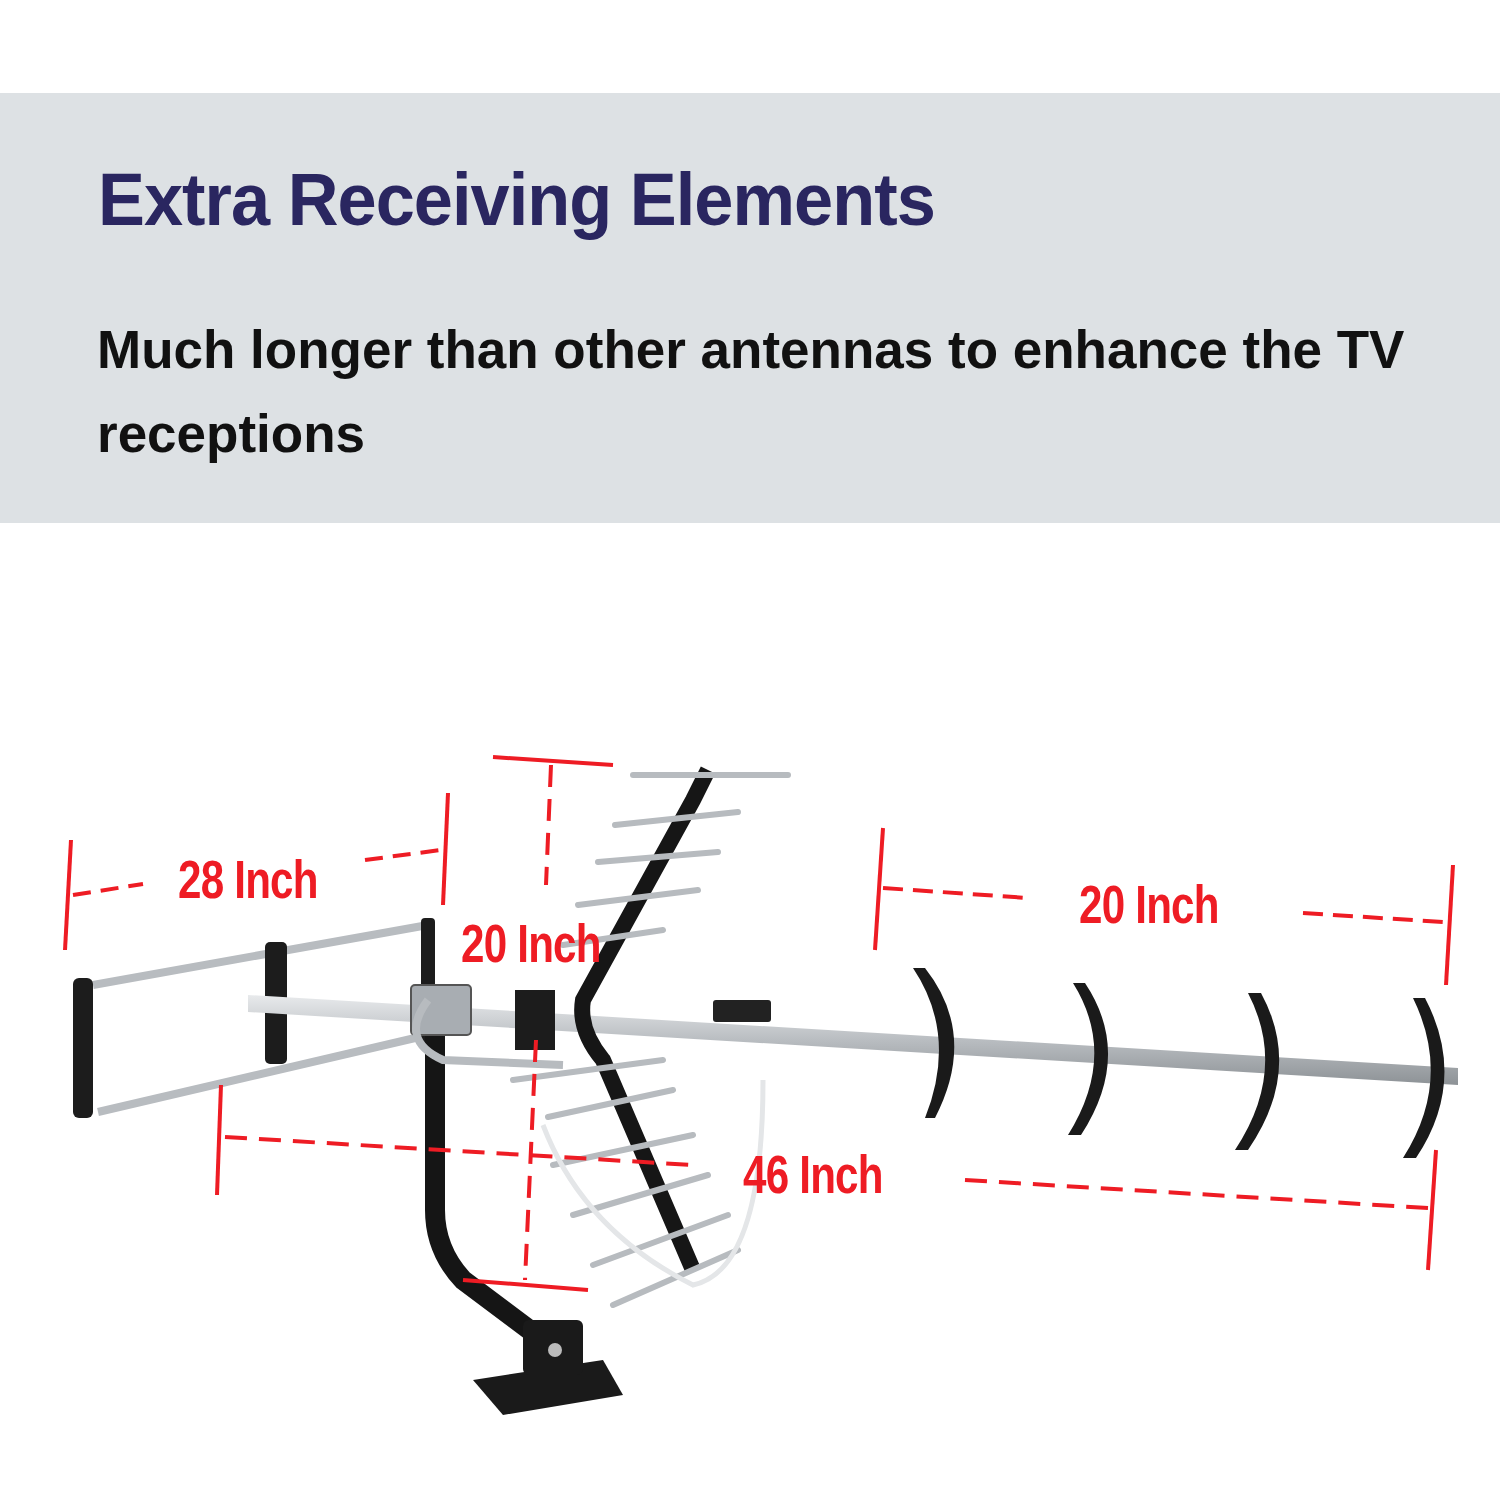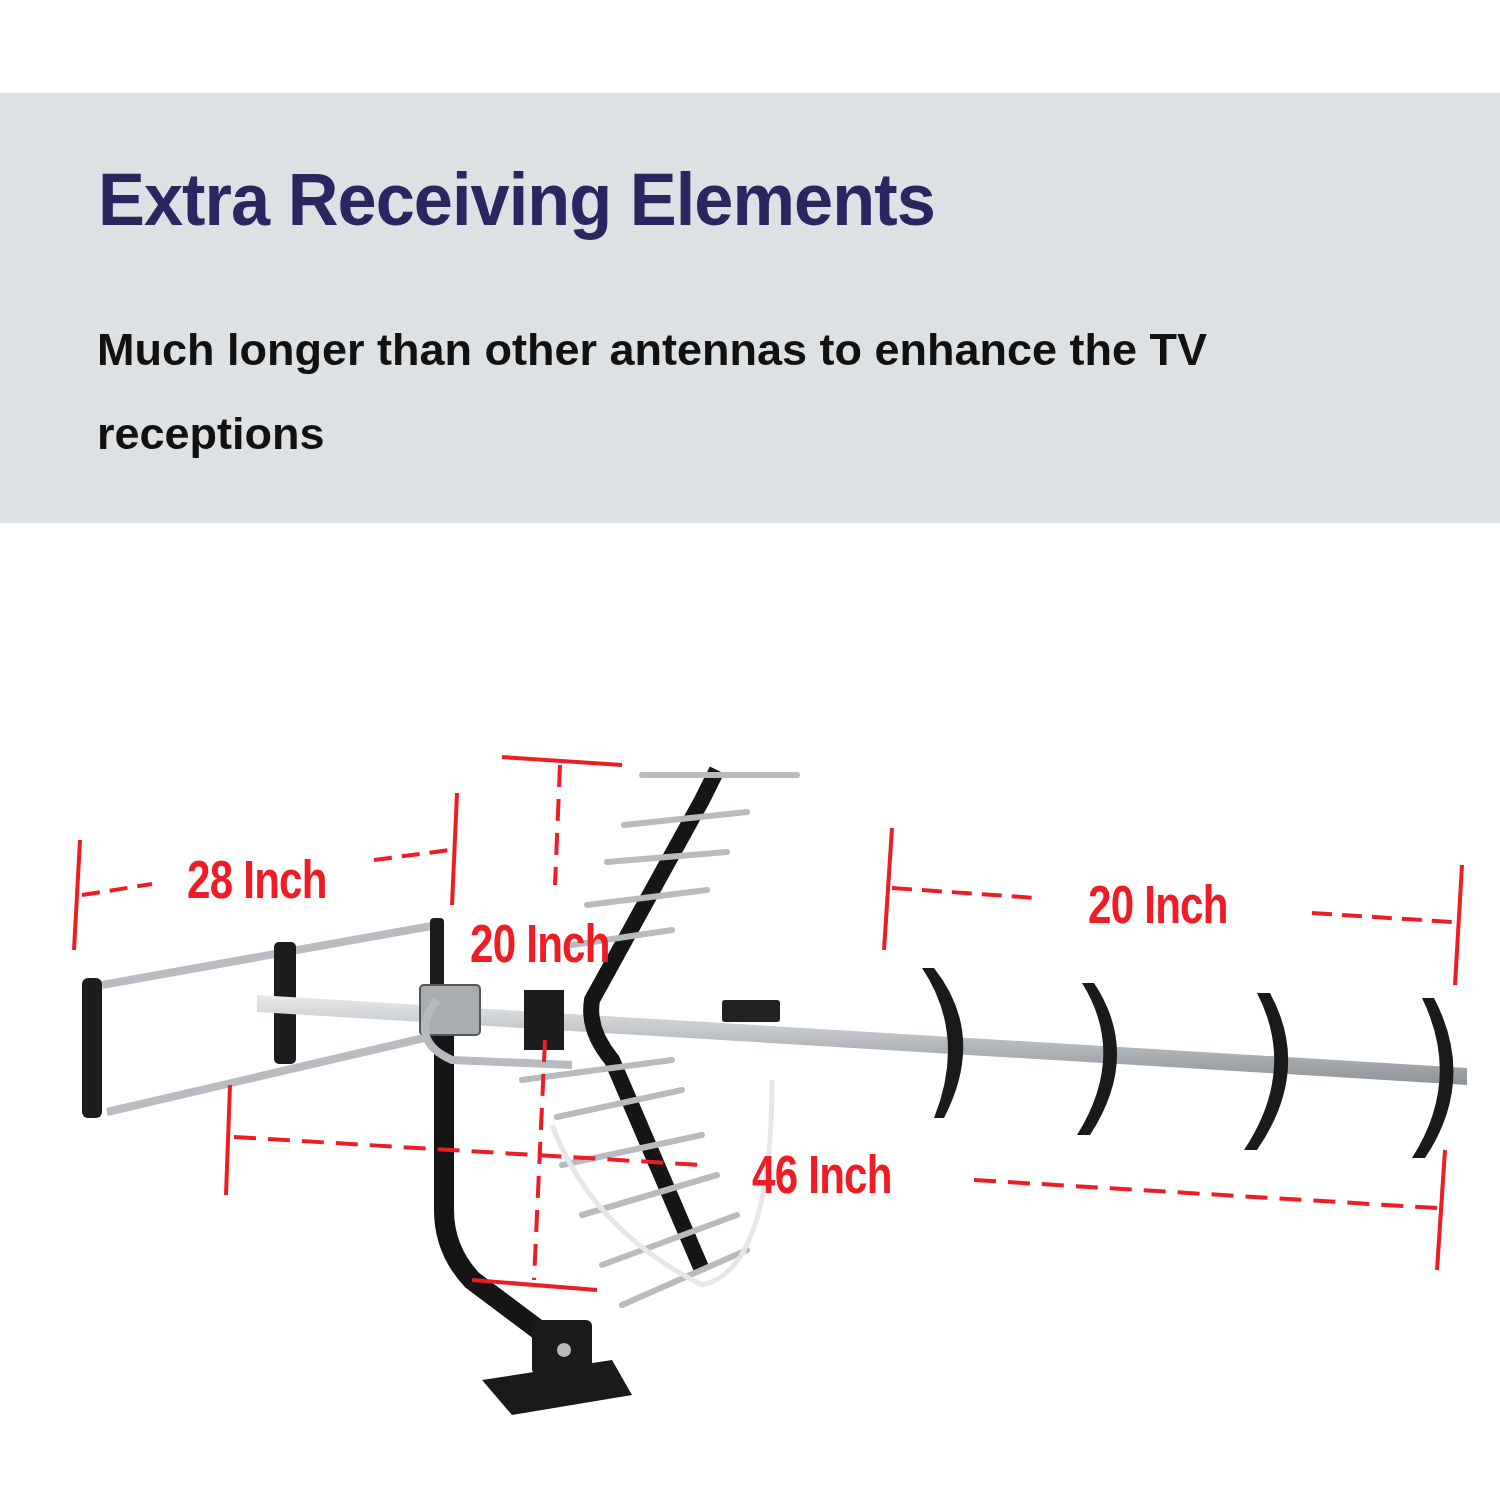--- a/index.html
+++ b/index.html
@@ -1,20 +1,20 @@
 <!DOCTYPE html>
 <html><head>
 <meta charset="utf-8">
 <style>
   html, body { margin:0; padding:0; background:#ffffff; }
   body { width:1500px; height:1500px; position:relative; overflow:hidden; font-family:"Liberation Sans", sans-serif; }
   .banner { position:absolute; left:0; top:93px; width:1500px; height:430px; background:#dde1e4; }
   .title { position:absolute; left:98px; top:163px; font-family:"Liberation Sans", sans-serif; font-weight:700; font-size:74px; color:#2a2660; letter-spacing:-1px; white-space:nowrap; line-height:1; transform:scaleX(0.95); transform-origin:left; }
-  .subtitle { position:absolute; left:97px; top:308px; width:1340px; font-family:"Liberation Sans", sans-serif; font-weight:700; font-size:45px; line-height:84px; color:#111111; }
-  .diagram { position:absolute; left:12px; top:540px; width:1251px; height:960px; }
+  .subtitle { position:absolute; left:97px; top:308px; width:1340px; font-family:"Liberation Sans", sans-serif; font-weight:700; font-size:53px; line-height:84px; color:#111111; }
+  .diagram { position:absolute; left:3px; top:540px; width:1251px; height:960px; }
   .dim-label { position:absolute; font-family:"Liberation Sans", sans-serif; font-weight:700; color:#ee1c24; font-size:54px; white-space:nowrap; transform:scaleX(0.78); transform-origin:left; letter-spacing:-1px; line-height:1; }
 </style>
 </head>
 <body>
 
 <div class="banner"></div>
 <div class="title">Extra Receiving Elements</div>
 <div class="subtitle">Much longer than other antennas to enhance the TV receptions</div>
 
 <div class="diagram">

